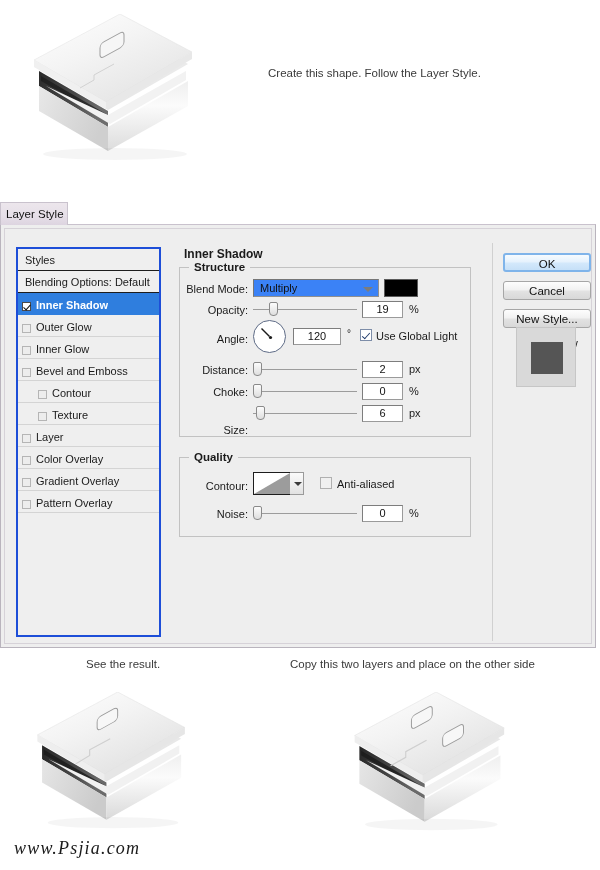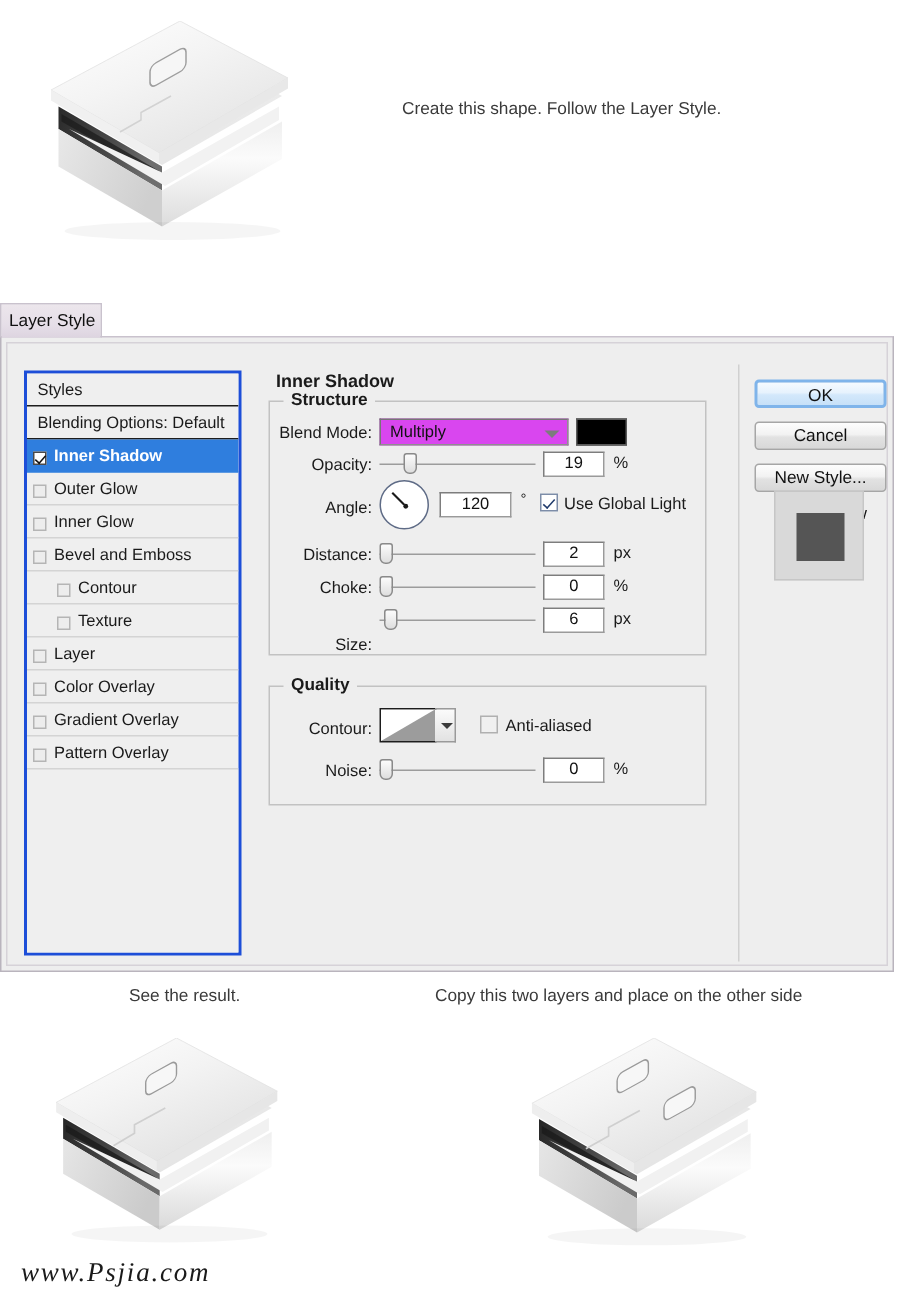--- a/index.html
+++ b/index.html
@@ -182,21 +182,21 @@
     line-height:15px;
     height:17px;
   }
   .unit{
     position:absolute;
     font-size:11px;
     color:#1a1a1a;
   }
   .combo{
     position:absolute;
-    background:#d946ef;
+    background:#3b82f6;
     border:1px solid #8f8f8f;
     border-top-color:#767676;
     border-left-color:#767676;
     box-sizing:border-box;
     height:18px;
   }
   .combo-text{
     position:absolute;
     left:6px; top:2px;
     font-size:11px;

